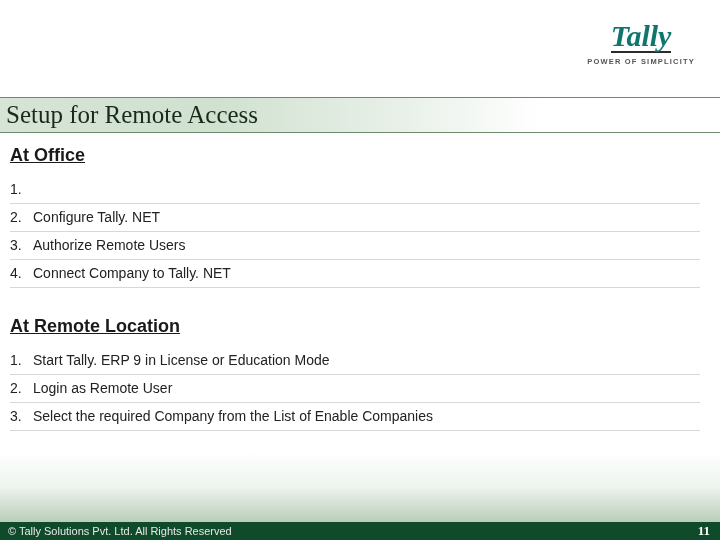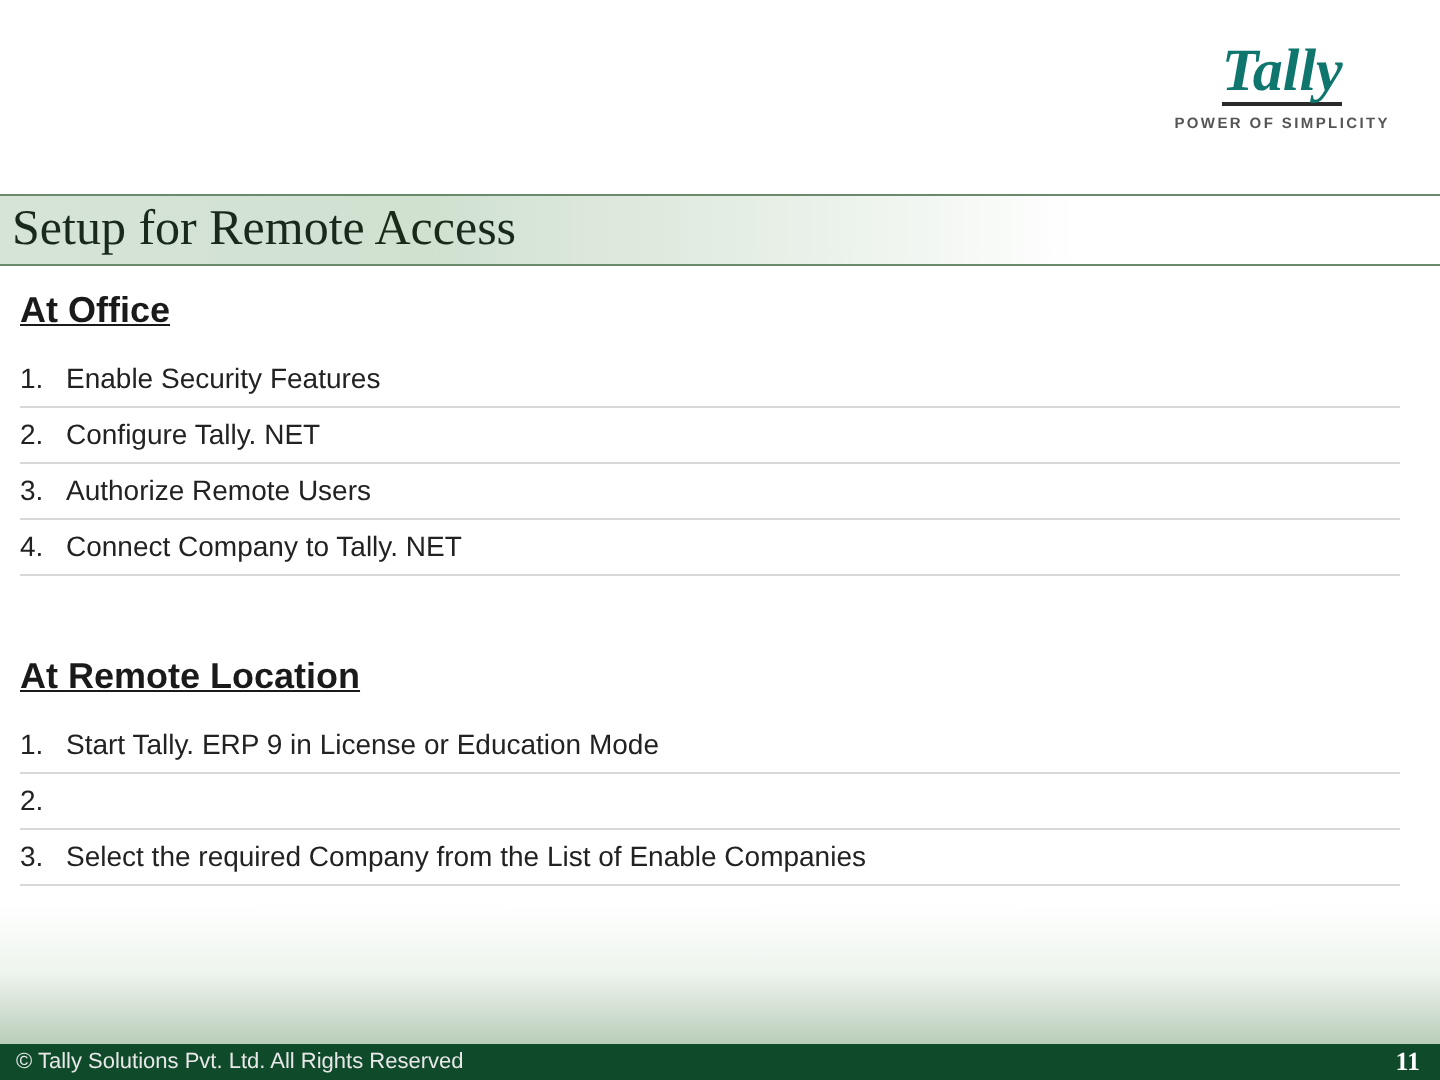--- a/index.html
+++ b/index.html
@@ -61,21 +61,21 @@
     right: 20px;
   }
   .section-heading {
     font-weight: bold;
     font-size: 18px;
     text-decoration: underline;
     color: #1a1a1a;
     margin-bottom: 10px;
   }
   .section-heading.second {
-    margin-top: 40px;
+    margin-top: 28px;
   }
   .list-item {
     font-size: 14px;
     color: #222;
     padding: 5px 0 6px 0;
     border-bottom: 1px solid #d8d8d8;
     margin-left: 0;
     display: flex;
     gap: 9px;
   }
@@ -126,21 +126,20 @@
 
 <div class="title-bar">
   <div class="title">Setup for Remote Access</div>
 </div>
 
 <div class="content">
 
   <div class="section-heading">At Office</div>
   <div class="list-item">
     <span class="num">1.</span>
-    <span>Enable Security Features</span>
   </div>
   <div class="list-item">
     <span class="num">2.</span>
     <span>Configure Tally. NET</span>
   </div>
   <div class="list-item">
     <span class="num">3.</span>
     <span>Authorize Remote Users</span>
   </div>
   <div class="list-item">
@@ -148,20 +147,21 @@
     <span>Connect Company to Tally. NET</span>
   </div>
 
   <div class="section-heading second">At Remote Location</div>
   <div class="list-item">
     <span class="num">1.</span>
     <span>Start Tally. ERP 9 in License or Education Mode</span>
   </div>
   <div class="list-item">
     <span class="num">2.</span>
+    <span>Login as Remote User</span>
   </div>
   <div class="list-item">
     <span class="num">3.</span>
     <span>Select the required Company from the List of Enable Companies</span>
   </div>
 
 </div>
 
 <div class="footer-gradient"></div>
 

